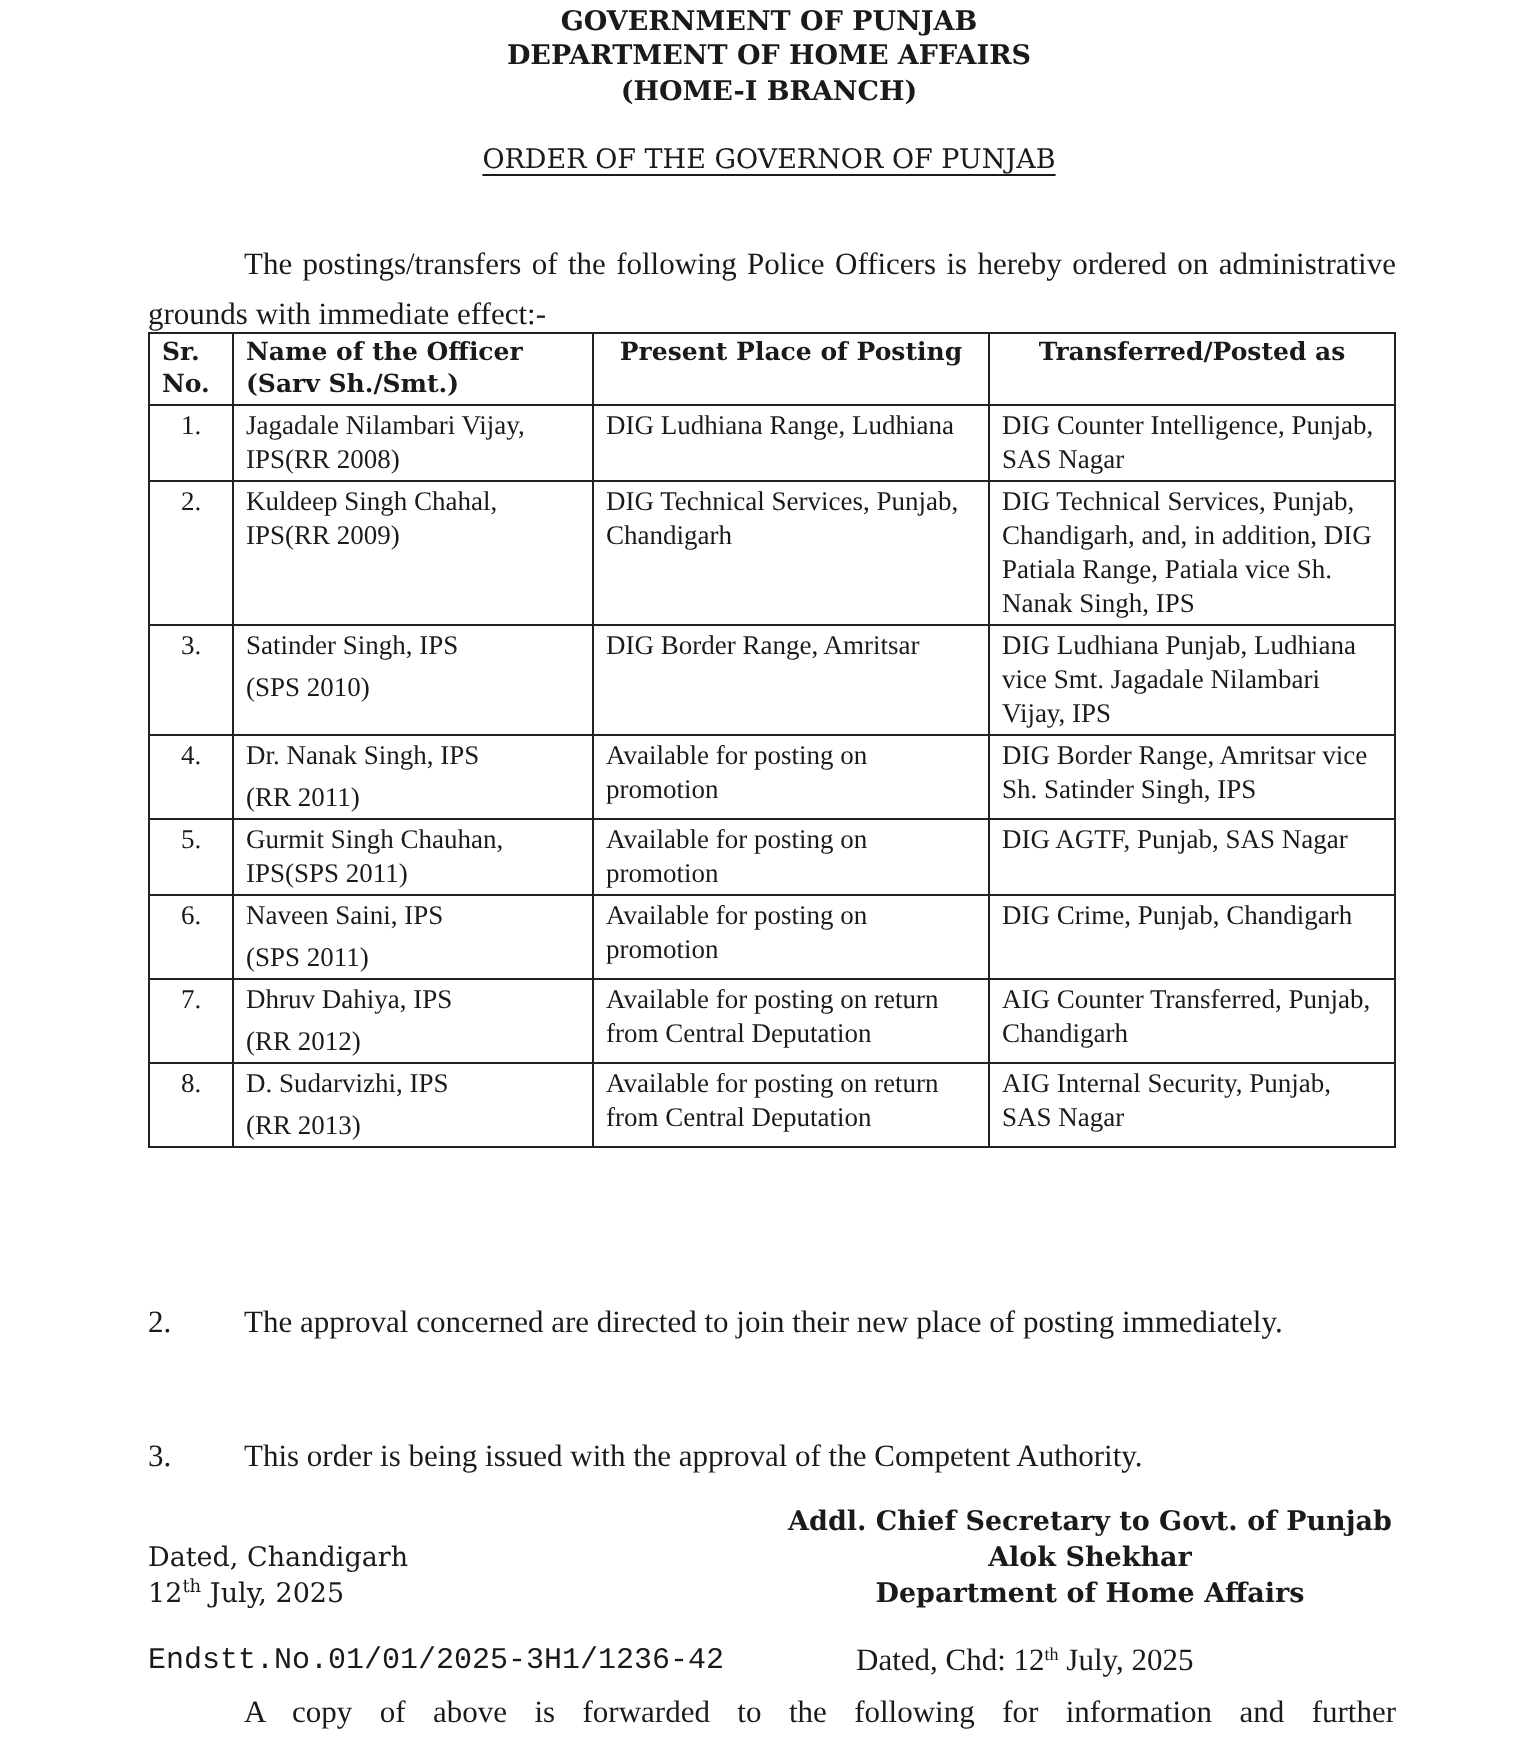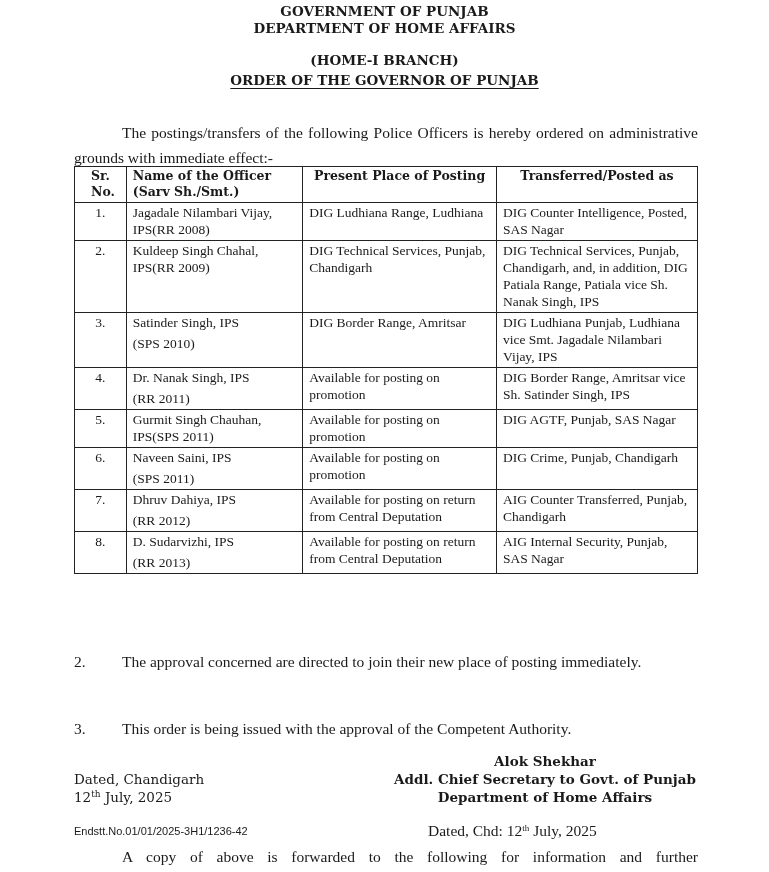--- a/index.html
+++ b/index.html
@@ -1,43 +1,43 @@
 <!DOCTYPE html>
 <html><head>
 <meta charset="utf-8">
 <style>
   html, body { margin:0; padding:0; background:#ffffff; }
   body { width:769px; height:872px; overflow:hidden; position:relative; color:#1a1a1a;
          font-family:"DejaVu Serif", serif; }
   .header { position:absolute; left:0; width:769px; text-align:center; font-size:13.5px; line-height:17px; font-weight:bold; font-family:"DejaVu Serif", serif; }
   .h1 { top:3px; }
   .h2 { top:20px; }
-  .h3 { top:52px; }
-  .order-title { position:absolute; top:72px; left:0; width:769px; text-align:center; font-size:13.5px; font-weight:bold; font-family:"DejaVu Serif", serif; }
+  .h3 { top:38px; }
+  .order-title { position:absolute; top:72px; left:0; width:769px; text-align:center; font-size:13.5px; font-weight:normal; font-family:"DejaVu Serif", serif; }
   .order-title span { text-decoration:underline; text-underline-offset:3px; }
   .para { position:absolute; left:74px; width:624px; font-family:"Liberation Serif", serif; font-size:15.5px; line-height:25px; text-align:justify; }
   .para.p1 { top:120px; text-indent:48px; text-align-last:left; }
   .para.p2 { top:649px; }
   .para.p3 { top:716px; }
   .para .num { display:inline-block; width:48px; }
   table.postings { position:absolute; top:166px; left:74px; width:624px; border-collapse:collapse; font-family:"Liberation Serif", serif; font-size:13.5px; }
   table.postings td, table.postings th { border:1px solid #222; vertical-align:top; padding:1px 6px 2px 6px; line-height:17px; text-align:left; }
   table.postings th { font-family:"DejaVu Serif", serif; font-weight:bold; font-size:12.5px; line-height:16px; padding-top:1px; }
-  table.postings th.c1 { text-align:left; padding-left:16px; }
+  table.postings th.c1 { text-align:left; padding-left:6px; }
   table.postings th.c3, table.postings th.c4 { text-align:center;margin-left:30px; }
   table.postings td.c1 { text-align:center; }
   .c1 { width:29px; }
   .c2 { width:167px; }
   .c3 { width:185px; }
   .c4 { width:190px; }
   .sub { display:block; margin-top:4px; }
   .sig-left { position:absolute; left:74px; top:770px; font-weight:normal; font-family:"DejaVu Serif", serif; font-size:13.5px; line-height:18px; }
   .sig-right { position:absolute; left:380px; width:330px; top:752px; text-align:center; font-weight:bold; font-family:"DejaVu Serif", serif; font-size:13.5px; line-height:18px; }
   sup { font-size:9px; vertical-align:5px; line-height:0; }
-  .endst { position:absolute; top:820px; left:74px; font-family:Liberation Sans, sans-serif; font-size:11px; line-height:22px; }
+  .endst { position:absolute; top:820px; left:74px; font-family:Liberation Mono, monospace; font-size:15px; line-height:22px; }
   .endst-date { position:absolute; top:820px; left:410px; font-family:"Liberation Serif", serif; font-size:15.5px; line-height:22px;margin-left:18px; }
   .copy { position:absolute; top:846px; left:74px; width:624px; font-family:"Liberation Serif", serif; font-size:15.5px; line-height:22px; text-align:justify; text-align-last:justify; text-indent:48px; }
 </style>
 </head>
 <body>
 
 <div class="header h1">GOVERNMENT OF PUNJAB</div>
 <div class="header h2">DEPARTMENT OF HOME AFFAIRS</div>
 <div class="header h3">(HOME-I BRANCH)</div>
 
@@ -52,21 +52,21 @@
       <th class="c2"><span>Name of the Officer</span><br><span>(Sarv Sh./Smt.)</span></th>
       <th class="c3">Present Place of Posting</th>
       <th class="c4">Transferred/Posted as</th>
     </tr>
   </thead>
   <tbody>
     <tr>
       <td class="c1">1.</td>
       <td class="c2">Jagadale Nilambari Vijay, IPS(RR 2008)</td>
       <td class="c3">DIG Ludhiana Range, Ludhiana</td>
-      <td class="c4">DIG Counter Intelligence, Posted, SAS Nagar</td>
+      <td class="c4">DIG Counter Intelligence, Punjab, SAS Nagar</td>
     </tr>
     <tr>
       <td class="c1">2.</td>
       <td class="c2">Kuldeep Singh Chahal, IPS(RR 2009)</td>
       <td class="c3">DIG Technical Services, Punjab, Chandigarh</td>
       <td class="c4">DIG Technical Services, Punjab, Chandigarh, and, in addition, DIG Patiala Range, Patiala vice Sh. Nanak Singh, IPS</td>
     </tr>
     <tr>
       <td class="c1">3.</td>
       <td class="c2"><span>Satinder Singh, IPS</span><span class="sub">(SPS 2010)</span></td>
@@ -104,22 +104,22 @@
       <td class="c4">AIG Internal Security, Punjab, SAS Nagar</td>
     </tr>
   </tbody>
 </table>
 
 <div class="para p2"><span class="num">2.</span><span>The approval concerned are directed to join their new place of posting immediately.</span></div>
 
 <div class="para p3"><span class="num">3.</span><span>This order is being issued with the approval of the Competent Authority.</span></div>
 
 <div class="sig-right">
+  <div>Addl. Chief Secretary to Govt. of Punjab</div>
   <div>Alok Shekhar</div>
-  <div>Addl. Chief Secretary to Govt. of Punjab</div>
   <div>Department of Home Affairs</div>
 </div>
 
 <div class="sig-left">
   <div>Dated, Chandigarh</div>
   <div><span>12</span><sup>th</sup> <span>July, 2025</span></div>
 </div>
 
 <div class="endst">Endstt.No.01/01/2025-3H1/1236-42</div>
 <div class="endst-date"><span>Dated, Chd: 12</span><sup>th</sup> <span>July, 2025</span></div>

